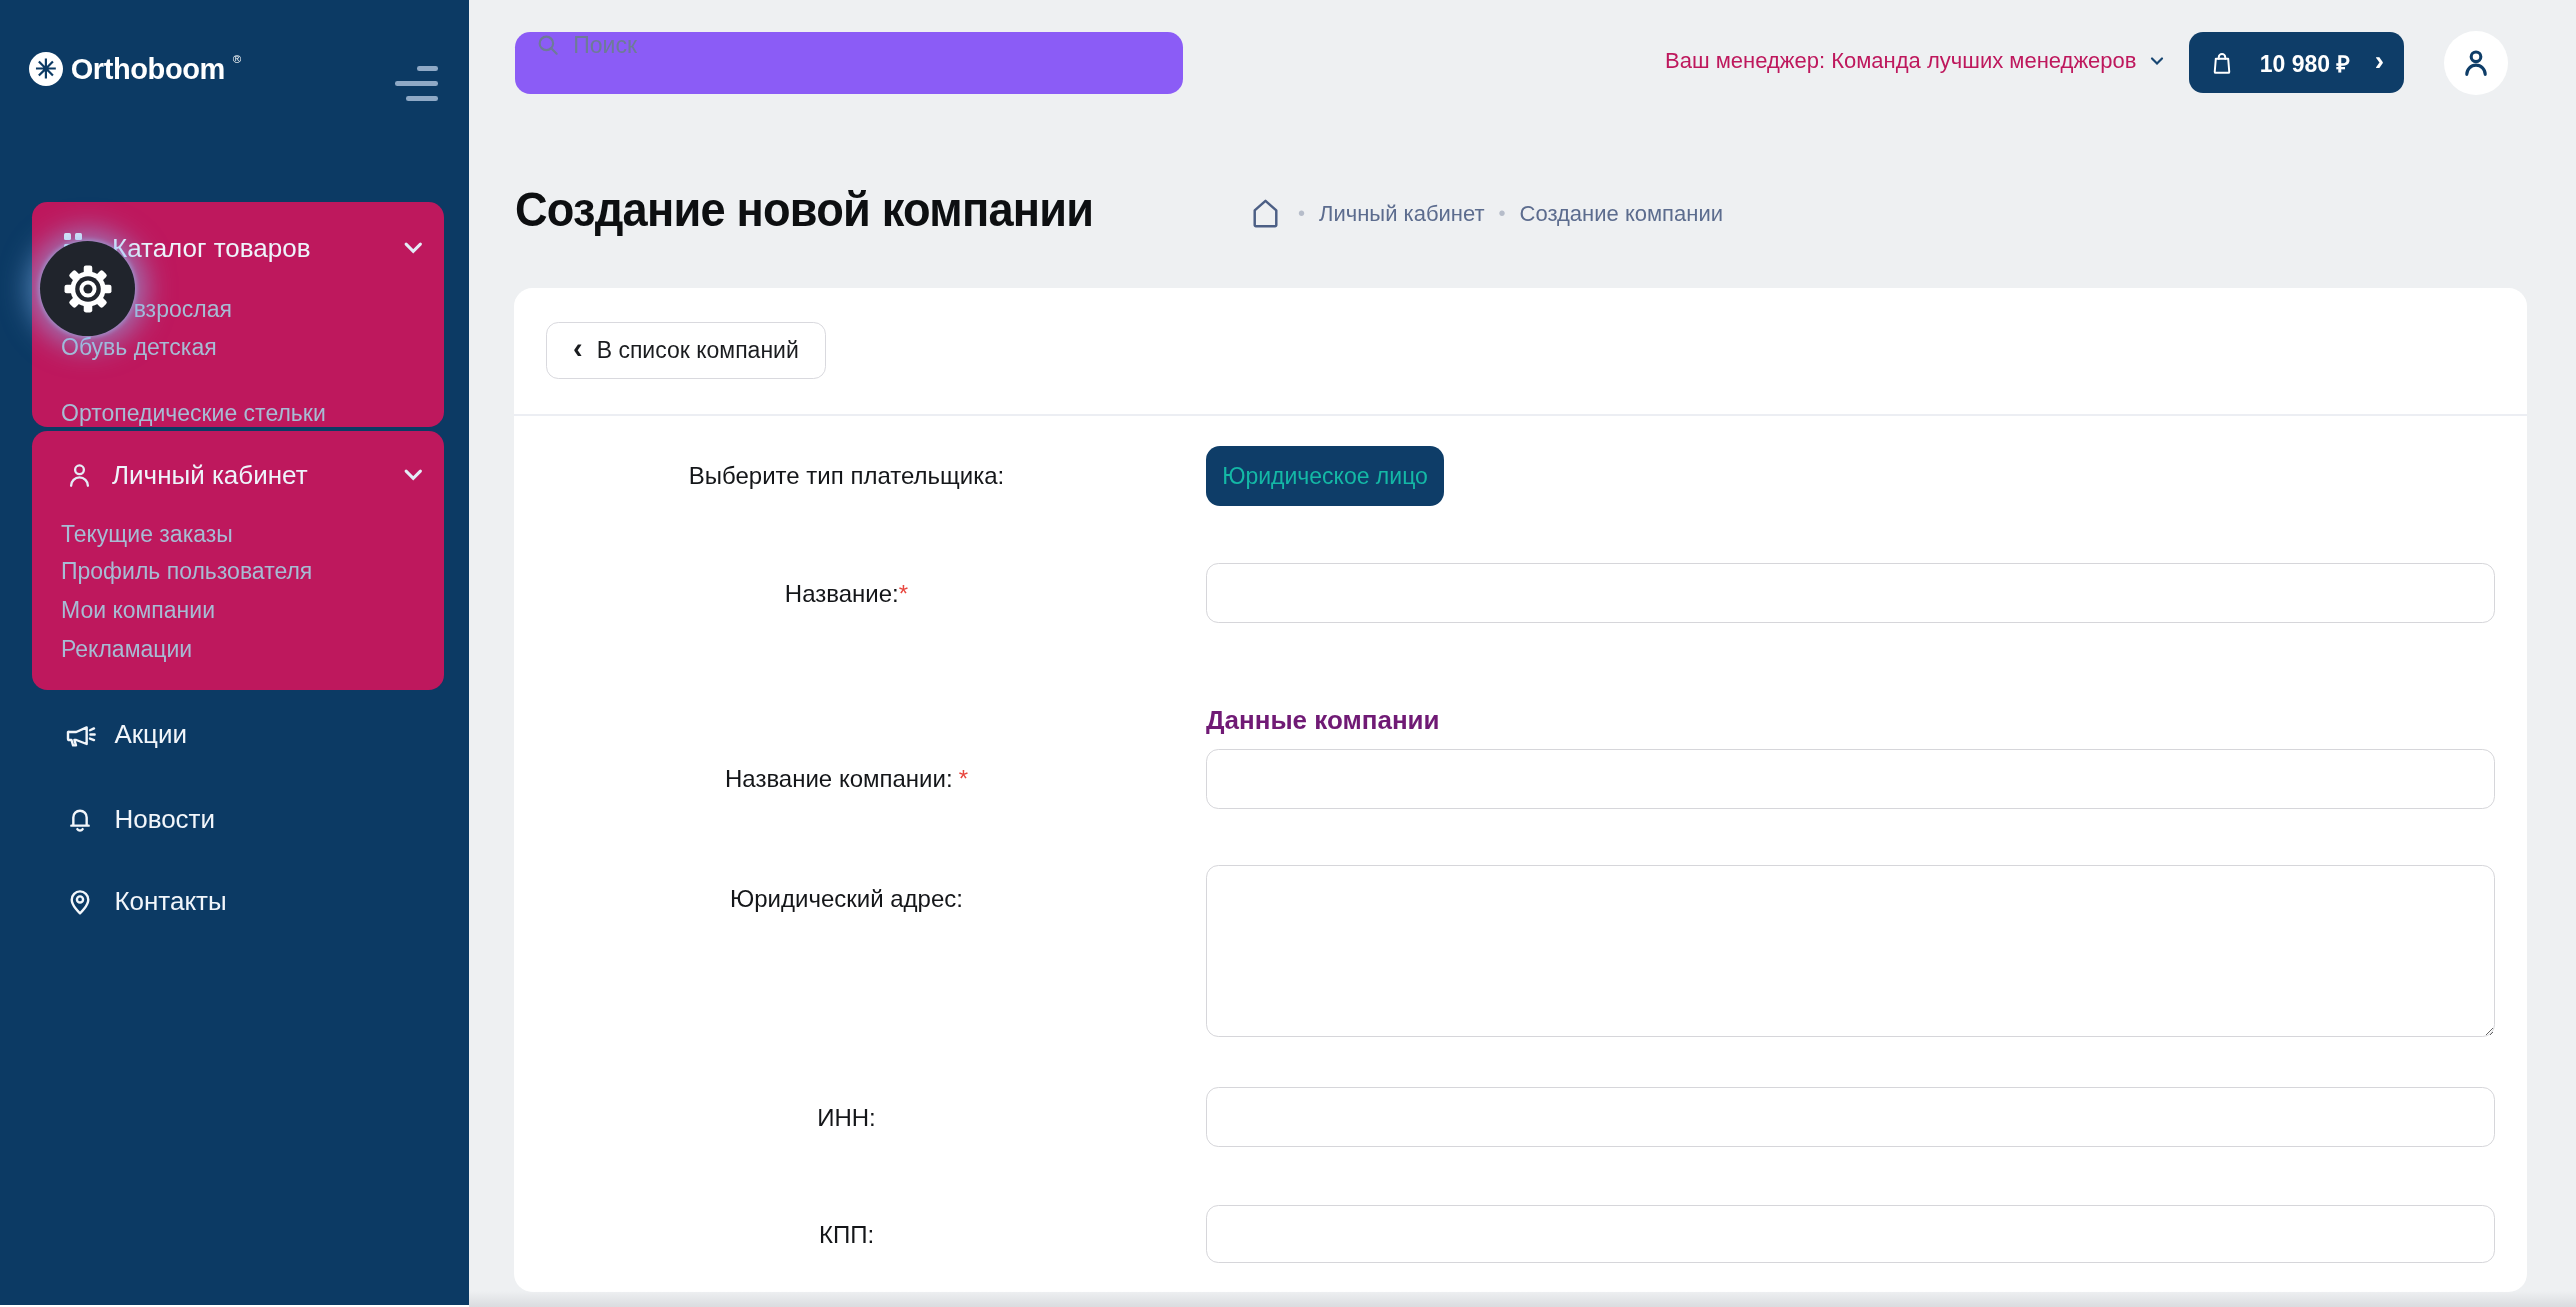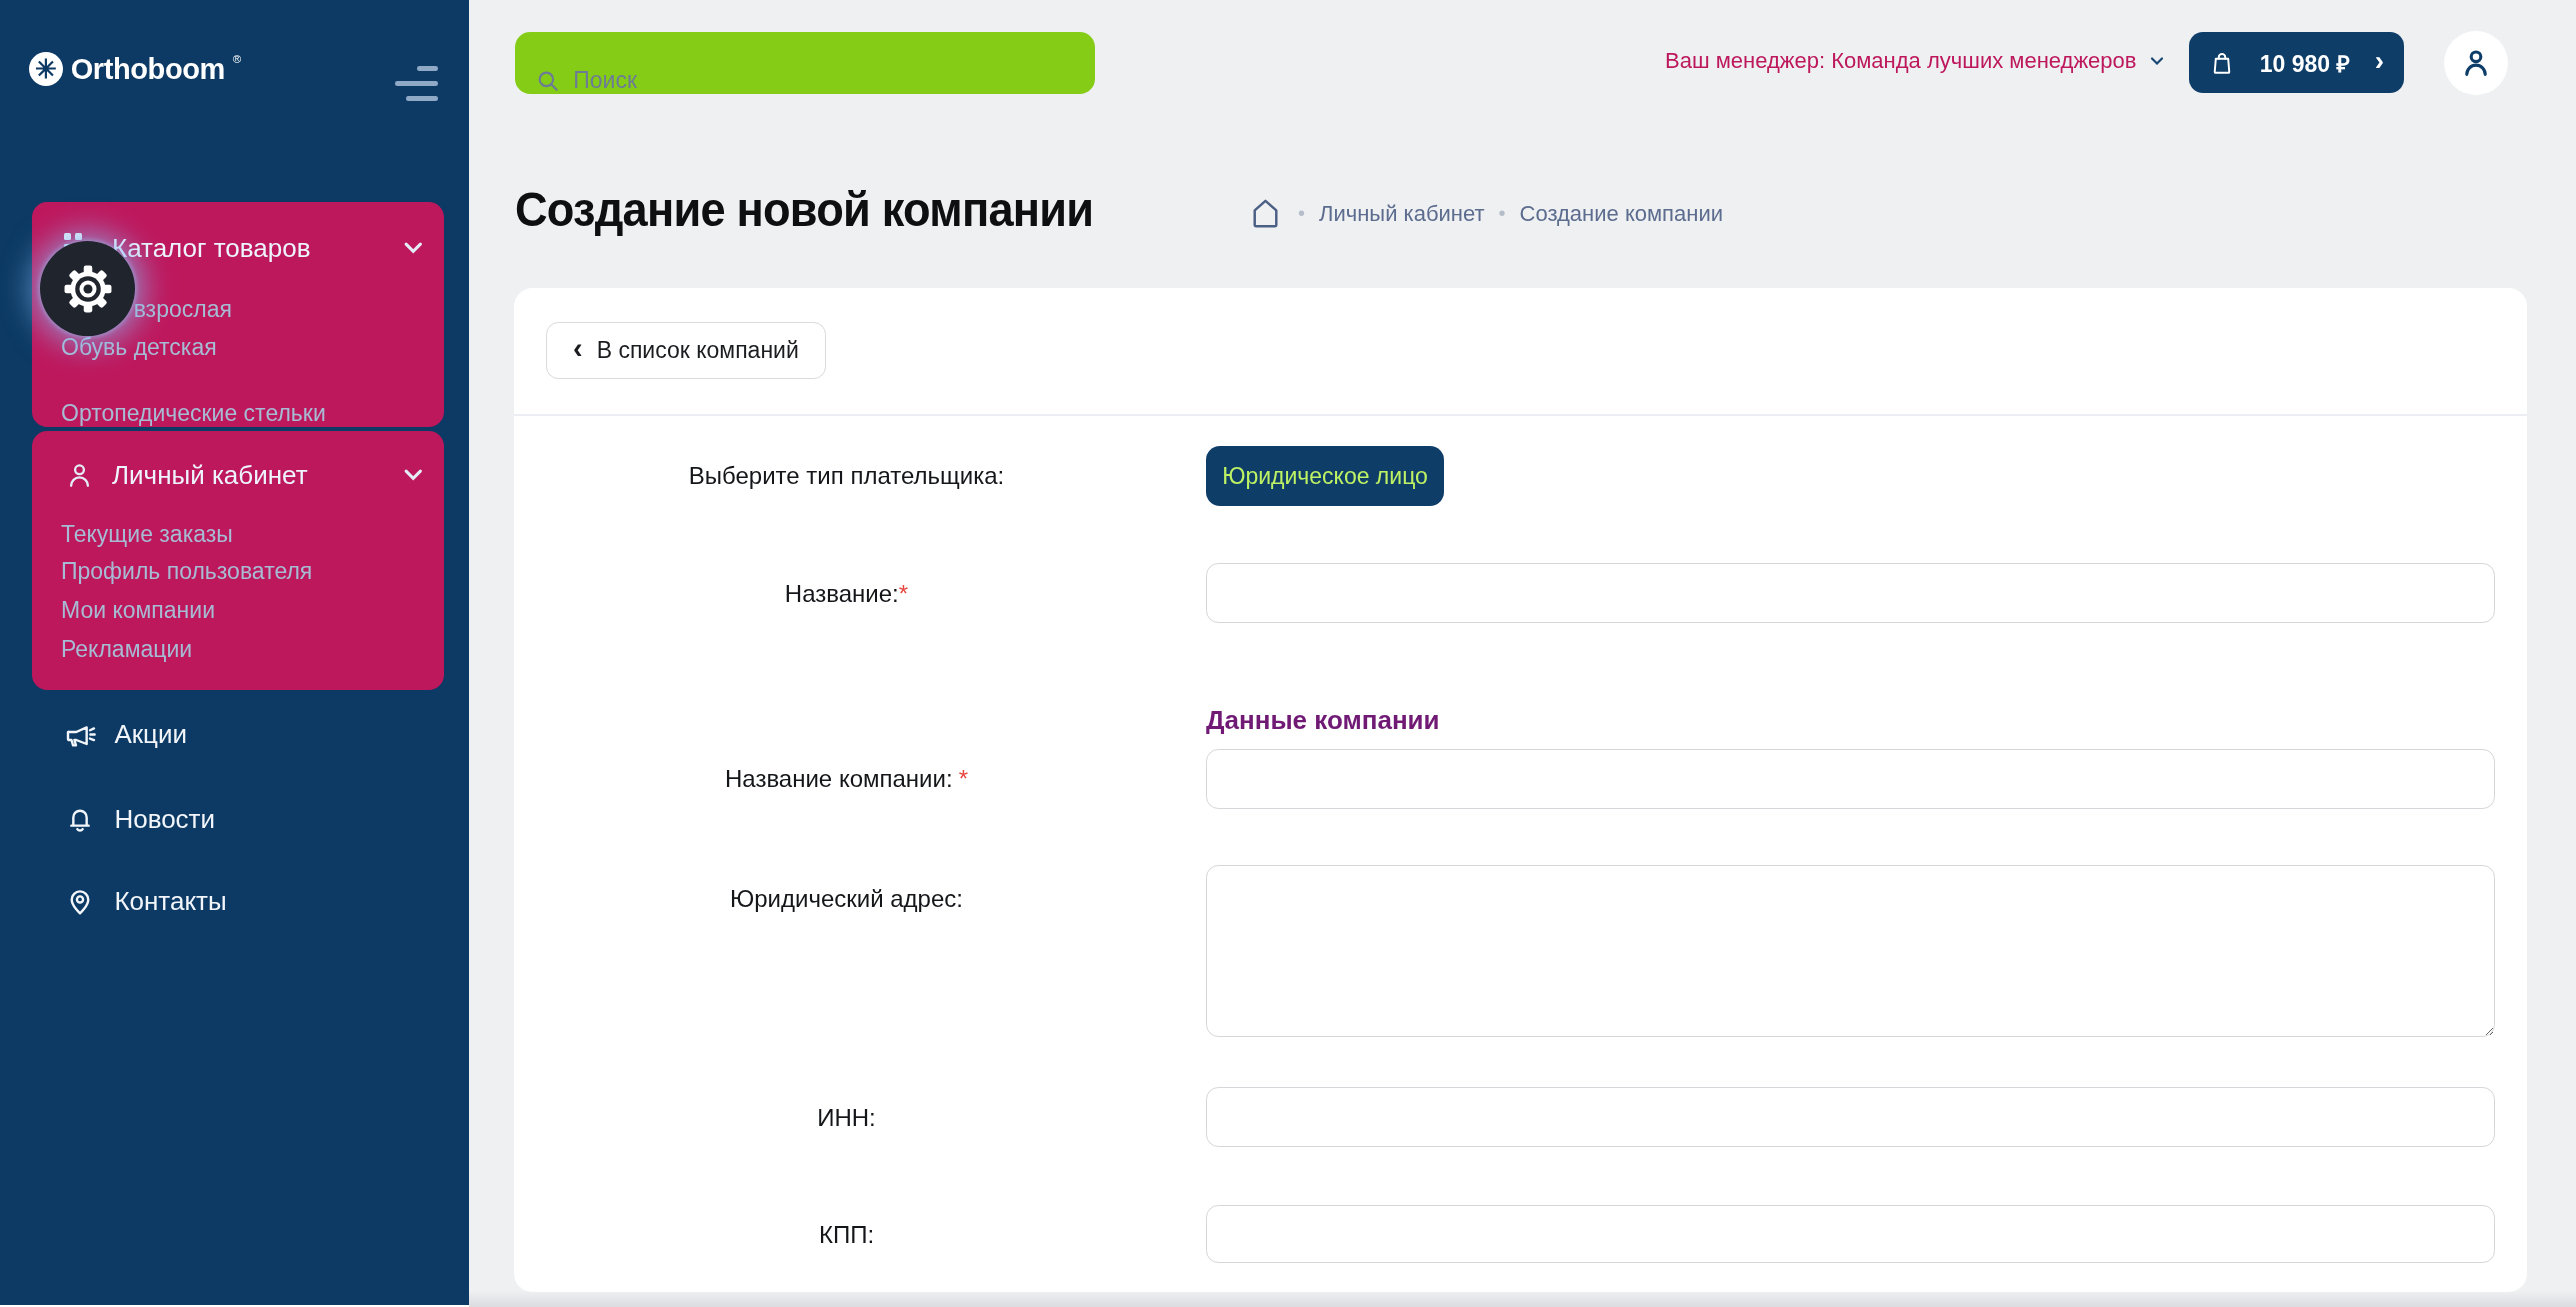--- a/index.html
+++ b/index.html
@@ -40,22 +40,22 @@
   .side-link { position:absolute; left:32px; width:412px; display:flex; align-items:center; gap:18.4px;
                color:#f2f6fb; font-size:26px; cursor:pointer; }
   .side-link svg { width:32px; height:32px; flex:0 0 32px; margin-left:32px; }
 
   
   .settings-fab { position:absolute; left:40px; top:241px; width:95px; height:95px; border-radius:50%;
                   background:#20242c; display:flex; align-items:center; justify-content:center; z-index:30;
                   box-shadow:0 0 29px 10.7px rgba(135,185,245,.60), 0 0 4.6px 1.5px rgba(170,210,255,.45); cursor:pointer; }
 
   
-  .search-box { position:absolute; left:515px; top:32px; width:580px; height:62px; background:#84cc16;
-                border-radius:15.3px; display:flex; align-items:flex-end; padding:0 20px; gap:12.3px; }
+  .search-box { position:absolute; left:515px; top:32px; width:668px; height:62px; background:#8b5cf6;
+                border-radius:15.3px; display:flex; align-items:flex-start; padding:0 20px; gap:12.3px; }
   .search-box svg { width:26px; height:26px; color:#6e7b97; }
   .search-box input { border:none; outline:none; flex:1; font-size:23px; color:#2a3342;
                       font-family:"Liberation Sans", sans-serif; background:transparent; }
   .search-box input::placeholder { color:#6e7b97; }
 
   .manager { position:absolute; top:48px; left:1665px; display:flex; align-items:center; gap:10.7px;
              font-size:22px; font-weight:500; color:#be185d; cursor:pointer; }
   .manager svg { width:20px; height:20px; color:#174672; }
 
   .cart-btn { position:absolute; left:2189px; top:32px; width:215px; height:61px; background:#0e3d68;
@@ -93,21 +93,21 @@
   .req.sp { margin-left:6.1px; }
 
   .tfield { position:absolute; left:692px; width:1289px; height:60px; border:1.5px solid #d6d6da;
             border-radius:12.3px; background:#fff; font-size:23px; padding:0 18.4px; outline:none;
             font-family:"Liberation Sans", sans-serif; color:#1c1f24; }
   .tarea { position:absolute; left:692px; width:1289px; height:172px; border:1.5px solid #d6d6da;
            border-radius:12.3px; background:#fff; font-size:23px; padding:12.3px 18.4px; outline:none;
            font-family:"Liberation Sans", sans-serif; color:#1c1f24; resize:both; }
 
   .payer-btn { position:absolute; left:692px; top:158px; width:238px; height:60px; background:#0e3d68;
-               color:#bef264; border:none; border-radius:14px; font-size:23px; cursor:pointer;
+               color:#14b8a6; border:none; border-radius:14px; font-size:23px; cursor:pointer;
                font-family:"Liberation Sans", sans-serif; }
   .form-heading { position:absolute; left:692px; top:417px; font-size:26px; font-weight:700; color:#701a75; }
 
   .bottom-fade { position:absolute; left:469px; right:0; bottom:0; height:17px;
                  background:linear-gradient(to bottom, rgba(120,120,130,0), rgba(120,120,130,.18)); pointer-events:none; }
 </style>
 </head>
 <body>
 
 <div class="app">

